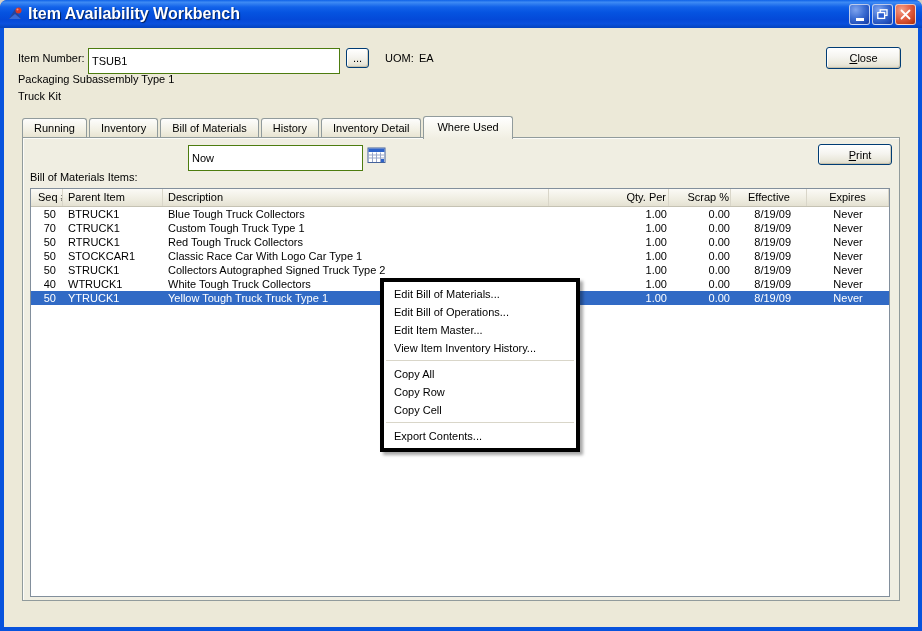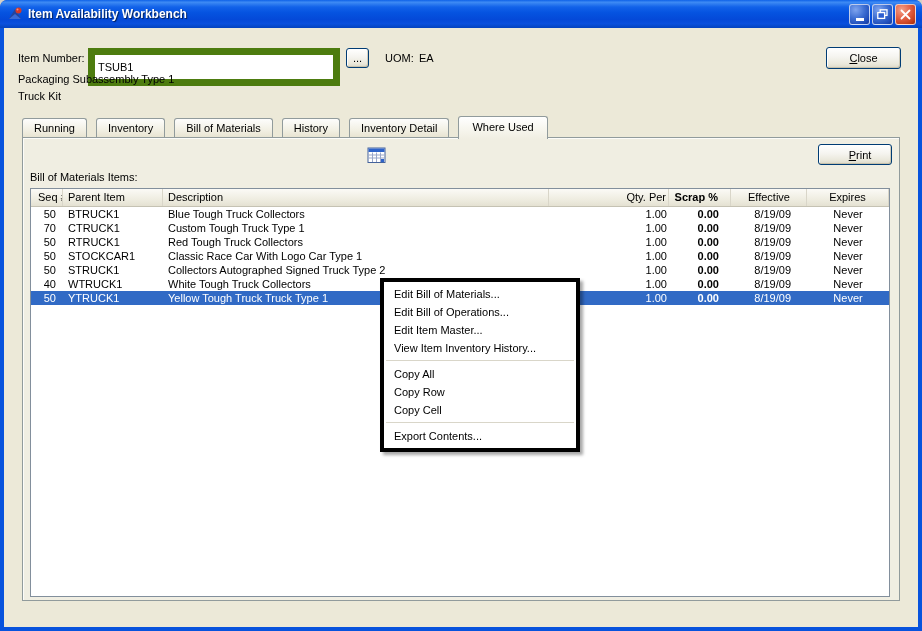--- a/index.html
+++ b/index.html
@@ -3,61 +3,61 @@
 <meta charset="utf-8">
 <style>
   html,body{margin:0;padding:0;background:#d4d0c8;}
   *{box-sizing:border-box;}
   .window{position:relative;width:922px;height:631px;background:#0853DD;border-radius:7px 7px 0 0;overflow:hidden;
     font-family:"Liberation Sans","DejaVu Sans",sans-serif;font-size:11px;color:#000;}
   .titlebar{position:absolute;left:0;top:0;width:100%;height:28px;border-radius:7px 7px 0 0;
     background:linear-gradient(180deg,#0E61E8 0%,#3E8BF4 8%,#1262E9 25%,#0553E0 45%,#0449D8 70%,#0A50DD 85%,#0343BE 100%);
     display:flex;align-items:center;}
   .app-icon{width:16px;height:16px;margin-left:7px;flex:none;}
-  .title-text{color:#fff;font-weight:bold;font-size:12px;margin-left:5px;text-shadow:1px 1px 1px rgba(0,0,0,.6);white-space:nowrap;}
+  .title-text{color:#fff;font-weight:bold;font-size:16px;margin-left:5px;text-shadow:1px 1px 1px rgba(0,0,0,.6);white-space:nowrap;}
   .win-controls{position:absolute;right:6px;top:4px;display:flex;gap:2px;}
   .win-btn{width:21px;height:21px;border-radius:3px;border:1px solid rgba(255,255,255,.7);
     display:flex;align-items:center;justify-content:center;padding:0;}
   .win-btn.blue{background:radial-gradient(circle at 30% 25%,#7FA4EE 0%,#3E6FD3 45%,#1E4BB8 80%,#16399B 100%);}
   .win-btn.red{background:radial-gradient(circle at 30% 25%,#F4A088 0%,#E36045 45%,#C33E1B 80%,#9E2C0C 100%);}
   .glyph-min{width:8px;height:3px;background:#fff;margin-top:10px;}
   .client{position:absolute;left:4px;top:28px;right:4px;bottom:4px;background:#ECE9D8;}
   .label{position:absolute;white-space:nowrap;}
-  .xp-input{position:absolute;border:7px solid #4d7c0f;background:#fff;
+  .xp-input{position:absolute;border:1px solid #4d7c0f;background:#fff;
     font:11px "Liberation Sans","DejaVu Sans",sans-serif;padding:12px 3px;color:#000;outline:none;}
   .xp-btn{position:absolute;border:1px solid #003C74;border-radius:3px;cursor:default;
     background:linear-gradient(180deg,#FFFFFF 0%,#F5F4EF 45%,#EAE8DB 80%,#DCD8C8 100%);
     box-shadow:inset 1px 1px 0 rgba(255,255,255,.9), inset -1px -1px 0 rgba(176,168,140,.5);
     font:11px "Liberation Sans","DejaVu Sans",sans-serif;display:flex;align-items:center;justify-content:center;}
   .btn-label{display:block;}
   .btn-label.accel::first-letter{text-decoration:underline;}
   .tab-bar{position:absolute;left:18px;top:87px;height:22px;display:flex;align-items:flex-end;z-index:3;}
   .tab{height:19px;line-height:18px;padding:0 11px;white-space:nowrap;
     background:linear-gradient(180deg,#FDFDFC 0%,#F2F0E4 60%,#E8E4D2 100%);
-    border:1px solid #919B9C;border-bottom:none;border-radius:3px 3px 0 0;margin-right:9px;}
+    border:1px solid #919B9C;border-bottom:none;border-radius:3px 3px 0 0;margin-right:2px;}
   .tab.active{height:23px;line-height:21px;margin-bottom:-2px;padding:0 13px;position:relative;z-index:4;
     background:linear-gradient(180deg,#FFFFFF 0%,#F7F6EE 55%,#F0EEE2 100%);}
   .panel{position:absolute;left:18px;top:109px;width:878px;height:464px;background:#F0EEE2;
     border:1px solid #919B9C;box-shadow:inset 1px 1px 0 rgba(255,255,255,.8);z-index:1;}
   .cal-btn{position:absolute;left:363px;top:118px;width:19px;height:18px;background:none;border:none;padding:0;}
   .grid{position:absolute;left:26px;top:160px;width:860px;height:409px;background:#fff;
     border:1px solid #828F9C;overflow:hidden;z-index:2;}
   .thead{display:flex;height:18px;background:linear-gradient(180deg,#FBFAF6 0%,#EFEDE1 60%,#E4E1D2 100%);
     border-bottom:1px solid #C5C2B3;}
   .th{line-height:17px;border-right:1px solid #D9D6C9;overflow:hidden;white-space:nowrap;}
   .tr{display:flex;height:14px;line-height:14px;}
   .tr.selected{background:#316AC5;color:#fff;}
   .td{overflow:hidden;white-space:nowrap;}
   .c0{width:32px;text-align:right;padding-right:7px;flex:none;}
   .thead .c0{text-align:left;padding-left:7px;padding-right:0;}
   .c1{width:100px;padding-left:5px;flex:none;}
   .c2{width:386px;padding-left:5px;flex:none;}
   .c3{width:55px;padding-left:5px;flex:none;margin-top:46px;}
   .c4{width:65px;text-align:right;padding-right:2px;flex:none;}
-  .c5{width:62px;text-align:right;padding-right:12px;flex:none;font-weight:bold;}
+  .c5{width:62px;text-align:right;padding-right:1px;flex:none;}
   .c6{width:76px;text-align:right;padding-right:16px;flex:none;}
   .c7{flex:1;text-align:center;}
   .context-menu{position:absolute;left:369px;top:250px;width:200px;background:#fff;border:4px solid #000000;
     box-shadow:3px 3px 3px rgba(0,0,0,.35);padding:3px 0;z-index:50;margin-left:7px;}
   .menu-item{height:18px;line-height:18px;padding-left:10px;white-space:nowrap;}
   .menu-sep{height:1px;background:#D9D6C9;margin:3px 2px 4px 2px;}
 </style>
 </head>
 <body>
 
@@ -109,20 +109,21 @@
         <div class="tab">Running</div>
         <div class="tab">Inventory</div>
         <div class="tab">Bill of Materials</div>
         <div class="tab">History</div>
         <div class="tab">Inventory Detail</div>
         <div class="tab active">Where Used</div>
       </div>
     <div class="panel"></div>
 
     <span class="label" style="left:81px;top:117px;line-height:20px;z-index:2;margin-top:44px;">Effective:</span>
+    <input class="xp-input" style="left: 184px; top: 117px; width: 175px; height: 20px; z-index: 2;" value="Now">
     <button class="cal-btn" style="z-index:2;">
       <svg width="19" height="18" viewBox="0 0 19 18">
         <rect x="1" y="2" width="17" height="14.5" fill="#fff" stroke="#44629B"></rect>
         <rect x="1.5" y="2.5" width="16" height="3.5" fill="#2E63C9"></rect>
         <g stroke="#9AA7C9" stroke-width="1">
           <line x1="1.5" y1="9" x2="17.5" y2="9"></line>
           <line x1="1.5" y1="12" x2="17.5" y2="12"></line>
           <line x1="5.5" y1="6.5" x2="5.5" y2="16"></line>
           <line x1="9.5" y1="6.5" x2="9.5" y2="16"></line>
           <line x1="13.5" y1="6.5" x2="13.5" y2="16"></line>

